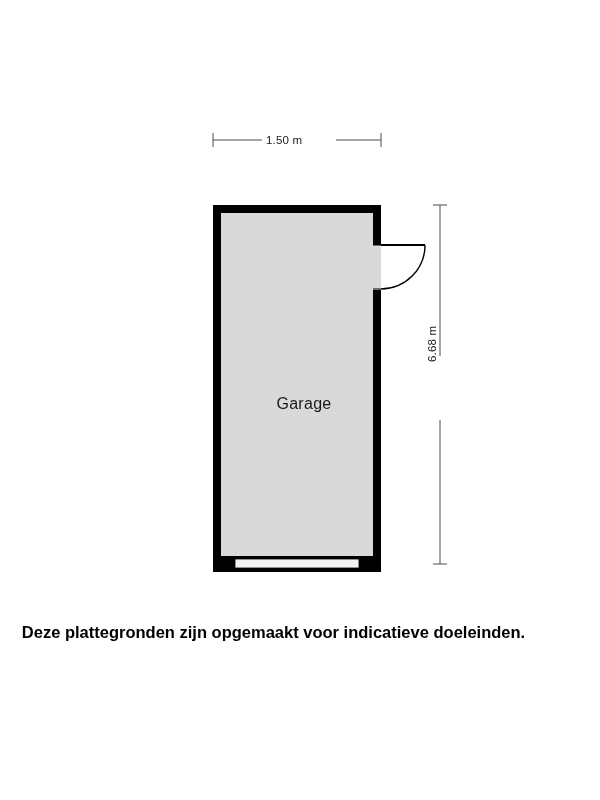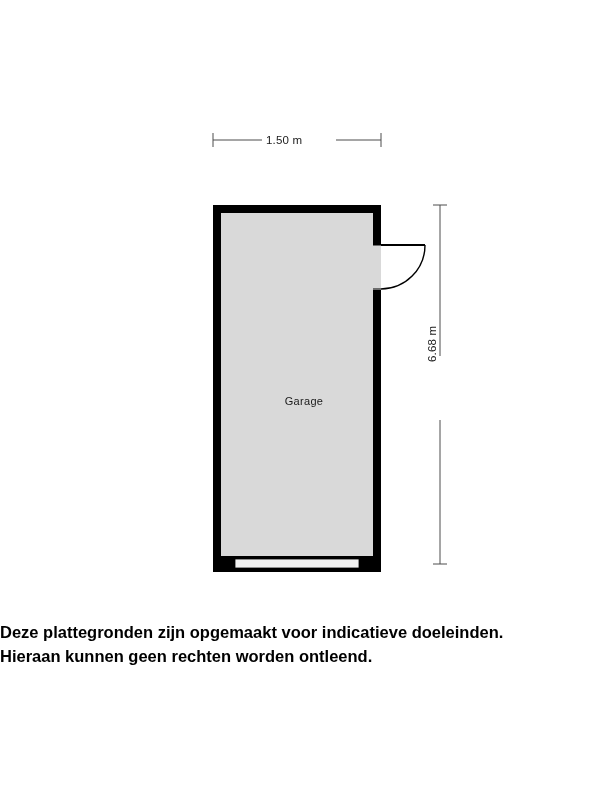--- a/index.html
+++ b/index.html
@@ -44,35 +44,36 @@
     transform-origin: left top;
   }
 
   #room-label {
     position: absolute;
     left: 0;
     top: 395px;
     width: 600px;
     text-align: center;
     font-family: "Liberation Sans", sans-serif;
-    font-size: 11px;
+    font-size: 16px;
     color: #1a1a1a;
     letter-spacing: 0.3px;
   }
   
   #room-label span {
     position: relative;
     left: 4px;
   }
 
   #disclaimer {
     position: absolute;
     left: 0;
     top: 620px;
     width: 547px;
+    text-align: center;
     font-family: "Liberation Sans", sans-serif;
     font-weight: bold;
     font-size: 16.5px;
     line-height: 24px;
     color: #000000;
   }
   #disclaimer .line {
     display: block;
   }
 </style>
@@ -130,14 +131,13 @@
 <div class="dim-label" id="dim-top-label">1.50 m</div>
 
 <div class="dim-label" id="dim-right-label">6.68 m</div>
 
 <div id="room-label">
   <span>Garage</span>
 </div>
 
 <div id="disclaimer">
   <span class="line">Deze plattegronden zijn opgemaakt voor indicatieve doeleinden.</span>
-  <span class="line">Hieraan kunnen geen rechten worden ontleend.</span>
 </div>
 
 </body></html>

